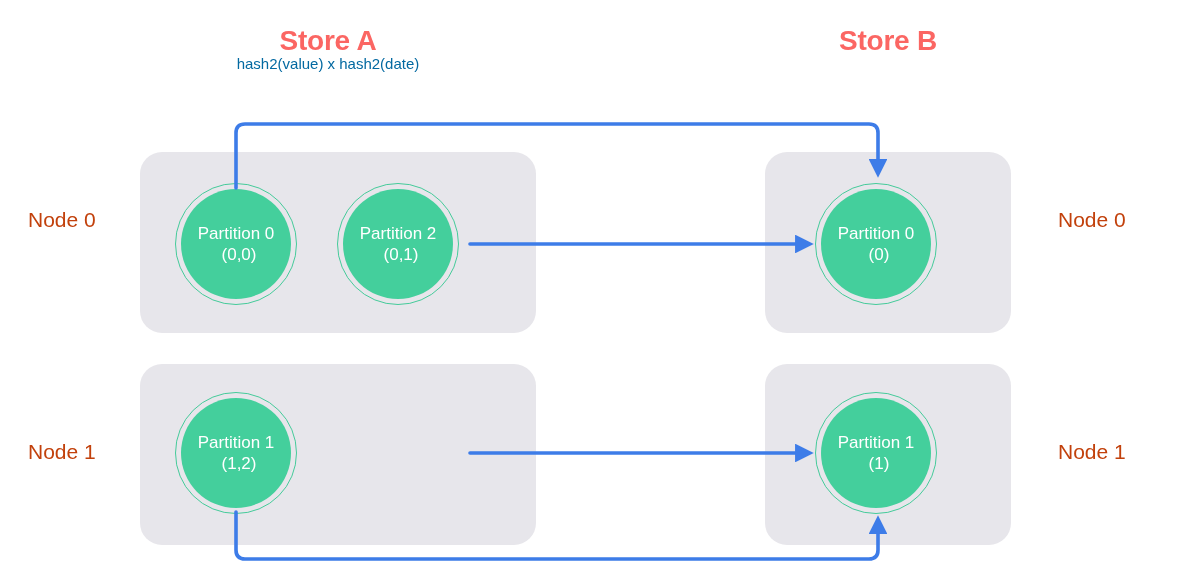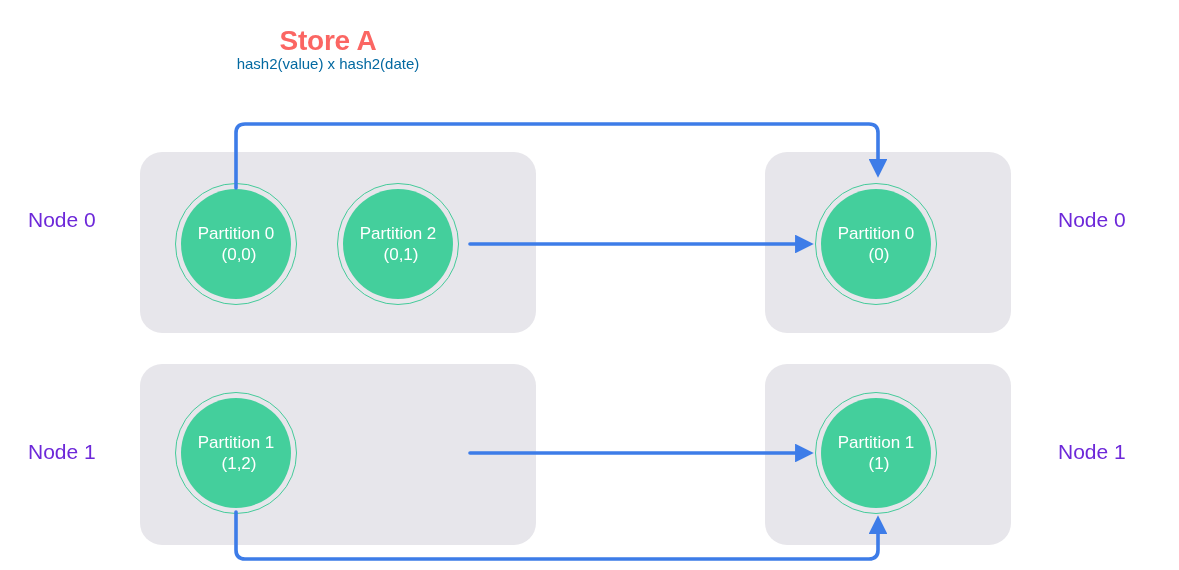--- a/index.html
+++ b/index.html
@@ -39,21 +39,21 @@
     color: #0369a1;
     white-space: nowrap;
   }
   #store-a-header { left: 118px; top: 26px; width: 420px; }
   #store-b-header { left: 748px; top: 26px; width: 280px; }
 
   
   .node-label {
     position: absolute;
     font-size: 21px;
-    color: #6d28d9;
+    color: #c2410c;
     white-space: nowrap;
   }
   #node-label-left-0  { left: 28px;   top: 208px; }
   #node-label-left-1  { left: 28px;   top: 440px; }
   #node-label-right-0 { left: 1058px; top: 208px; }
   #node-label-right-1 { left: 1058px; top: 440px; }
 
   
   .node-panel {
     position: absolute;
@@ -128,20 +128,21 @@
 <body>
 
 <div id="diagram">
 
   <div class="store-header" id="store-a-header">
     <div class="store-title">Store A</div>
     <div class="store-subtitle">hash2(value) x hash2(date)</div>
   </div>
 
   <div class="store-header" id="store-b-header">
+    <div class="store-title">Store B</div>
   </div>
 
   <div class="node-label" id="node-label-left-0">Node 0</div>
   <div class="node-label" id="node-label-left-1">Node 1</div>
 
   <div class="node-label" id="node-label-right-0">Node 0</div>
   <div class="node-label" id="node-label-right-1">Node 1</div>
 
   <div class="node-panel" id="panel-a-0"></div>
   <div class="node-panel" id="panel-a-1"></div>

